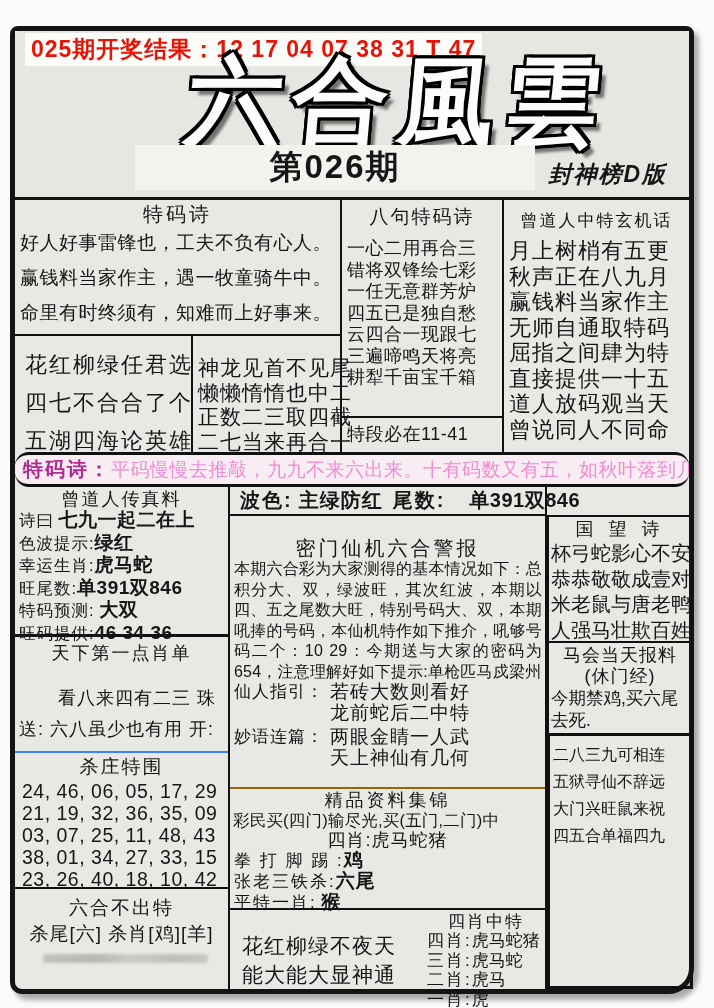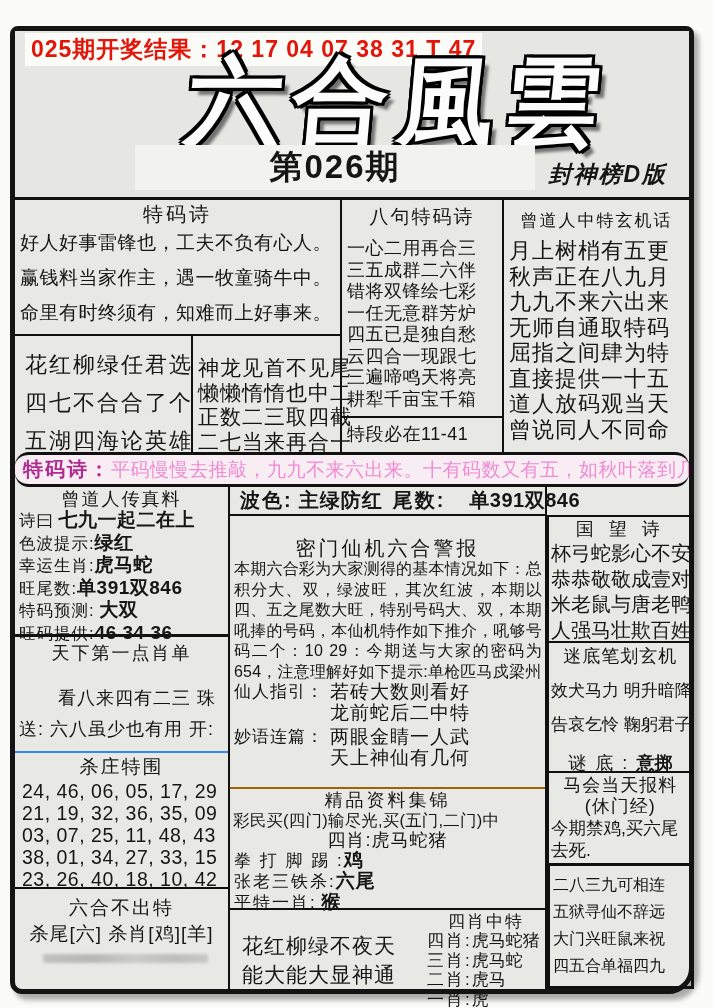--- a/index.html
+++ b/index.html
@@ -137,35 +137,34 @@
               <div class="v-line">懒懒惰惰也中二</div>
               <div class="v-line">正数二三取四截</div>
               <div class="v-line">二七当来再合一</div>
             </div>
           </div>
         </div>
 
         <div class="m-mid">
           <div class="sec-title">八句特码诗</div>
           <div class="bj-line">一心二用再合三</div>
-          <div class="bj-line">三五成群二六伴</div>
           <div class="bj-line">错将双锋绘七彩</div>
           <div class="bj-line">一任无意群芳炉</div>
           <div class="bj-line">四五已是独自愁</div>
           <div class="bj-line">云四合一现跟七</div>
           <div class="bj-line">三遍啼鸣天将亮</div>
           <div class="bj-line">耕犁千亩宝千箱</div>
           <div class="bj-footer">特段必在11-41</div>
         </div>
 
         <div class="m-right">
           <div class="sec-title">曾道人中特玄机话</div>
           <div class="xj-line">月上树梢有五更</div>
           <div class="xj-line">秋声正在八九月</div>
-          <div class="xj-line">九九不来六出来</div>
+          <div class="xj-line">赢钱料当家作主</div>
           <div class="xj-line">无师自通取特码</div>
           <div class="xj-line">屈指之间肆为特</div>
           <div class="xj-line">直接提供一十五</div>
           <div class="xj-line">道人放码观当天</div>
           <div class="xj-line">曾说同人不同命</div>
         </div>
       </div>
 
       <div class="pink">
         <span class="pink-label">特码诗：</span>
@@ -265,26 +264,20 @@
           <div class="rgap"></div>
 
           <div class="rbox guowang">
             <div class="sec-title">国 望 诗</div>
             <div class="gw-line">杯弓蛇影心不安</div>
             <div class="gw-line">恭恭敬敬成壹对</div>
             <div class="gw-line">米老鼠与唐老鸭</div>
             <div class="gw-line">人强马壮欺百姓</div>
           </div>
 
-          <div class="rbox midi">
-            <div class="sec-title">迷底笔划玄机</div>
-            <div class="md-line">效犬马力 明升暗降</div>
-            <div class="md-line">告哀乞怜 鞠躬君子</div>
-            <div class="md-answer"><span class="k">谜 底 :</span> <span class="v">意掷</span></div>
-          </div>
 
           <div class="rbox mahui">
             <div class="sec-title">马会当天报料</div>
             <div class="mh-sub">(休门经)</div>
             <div class="mh-line">今期禁鸡,买六尾</div>
             <div class="mh-line">去死.</div>
           </div>
 
           <div class="rbox rlast">
             <div class="br-line">二八三九可相连</div>

